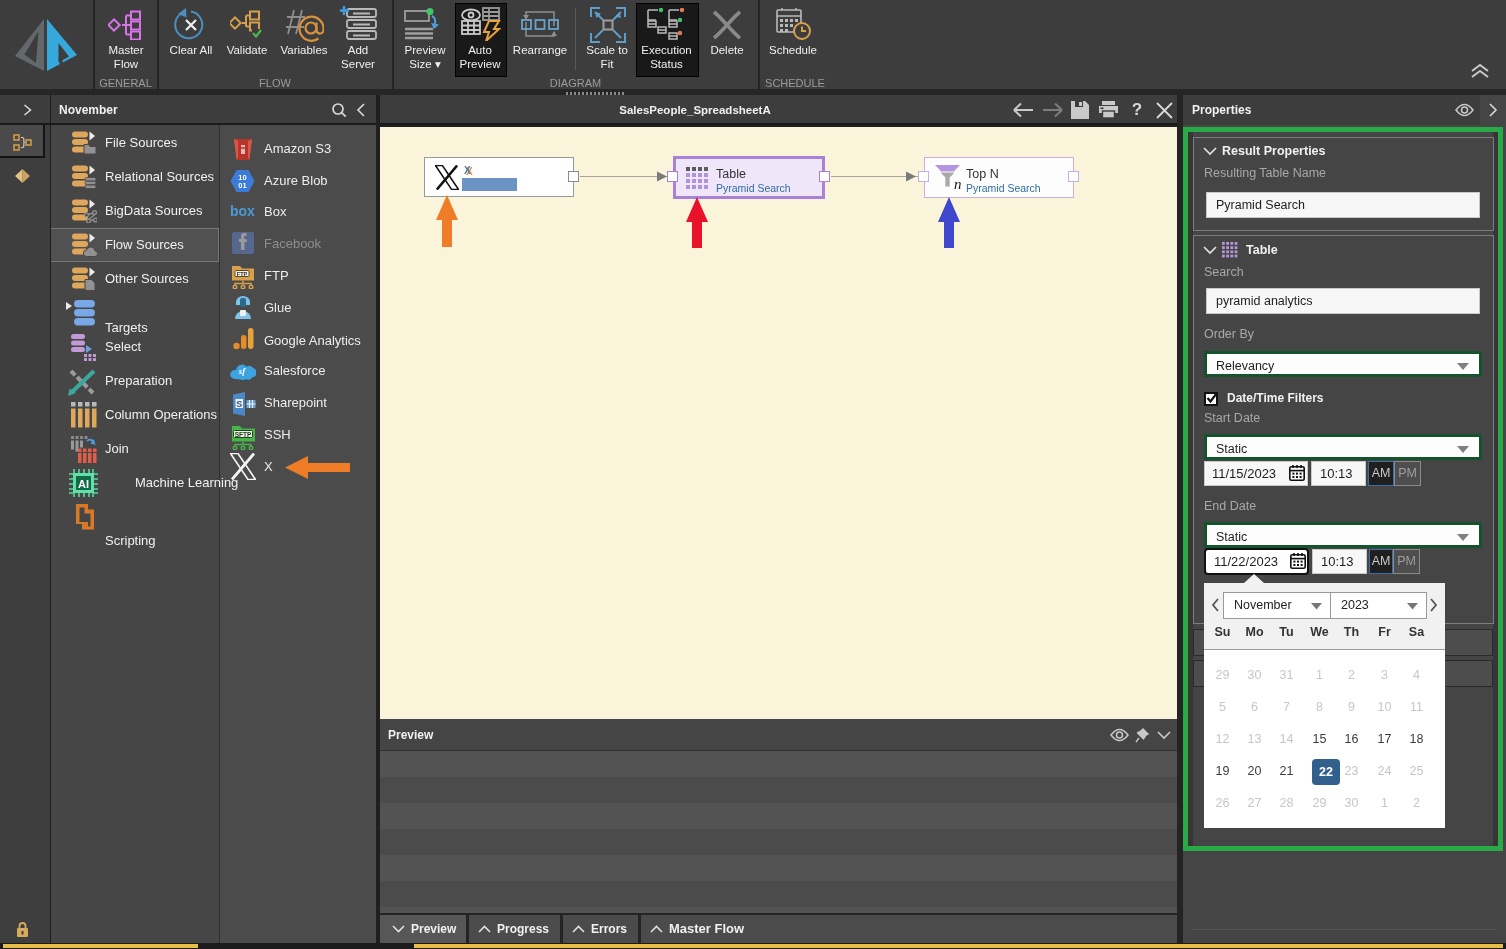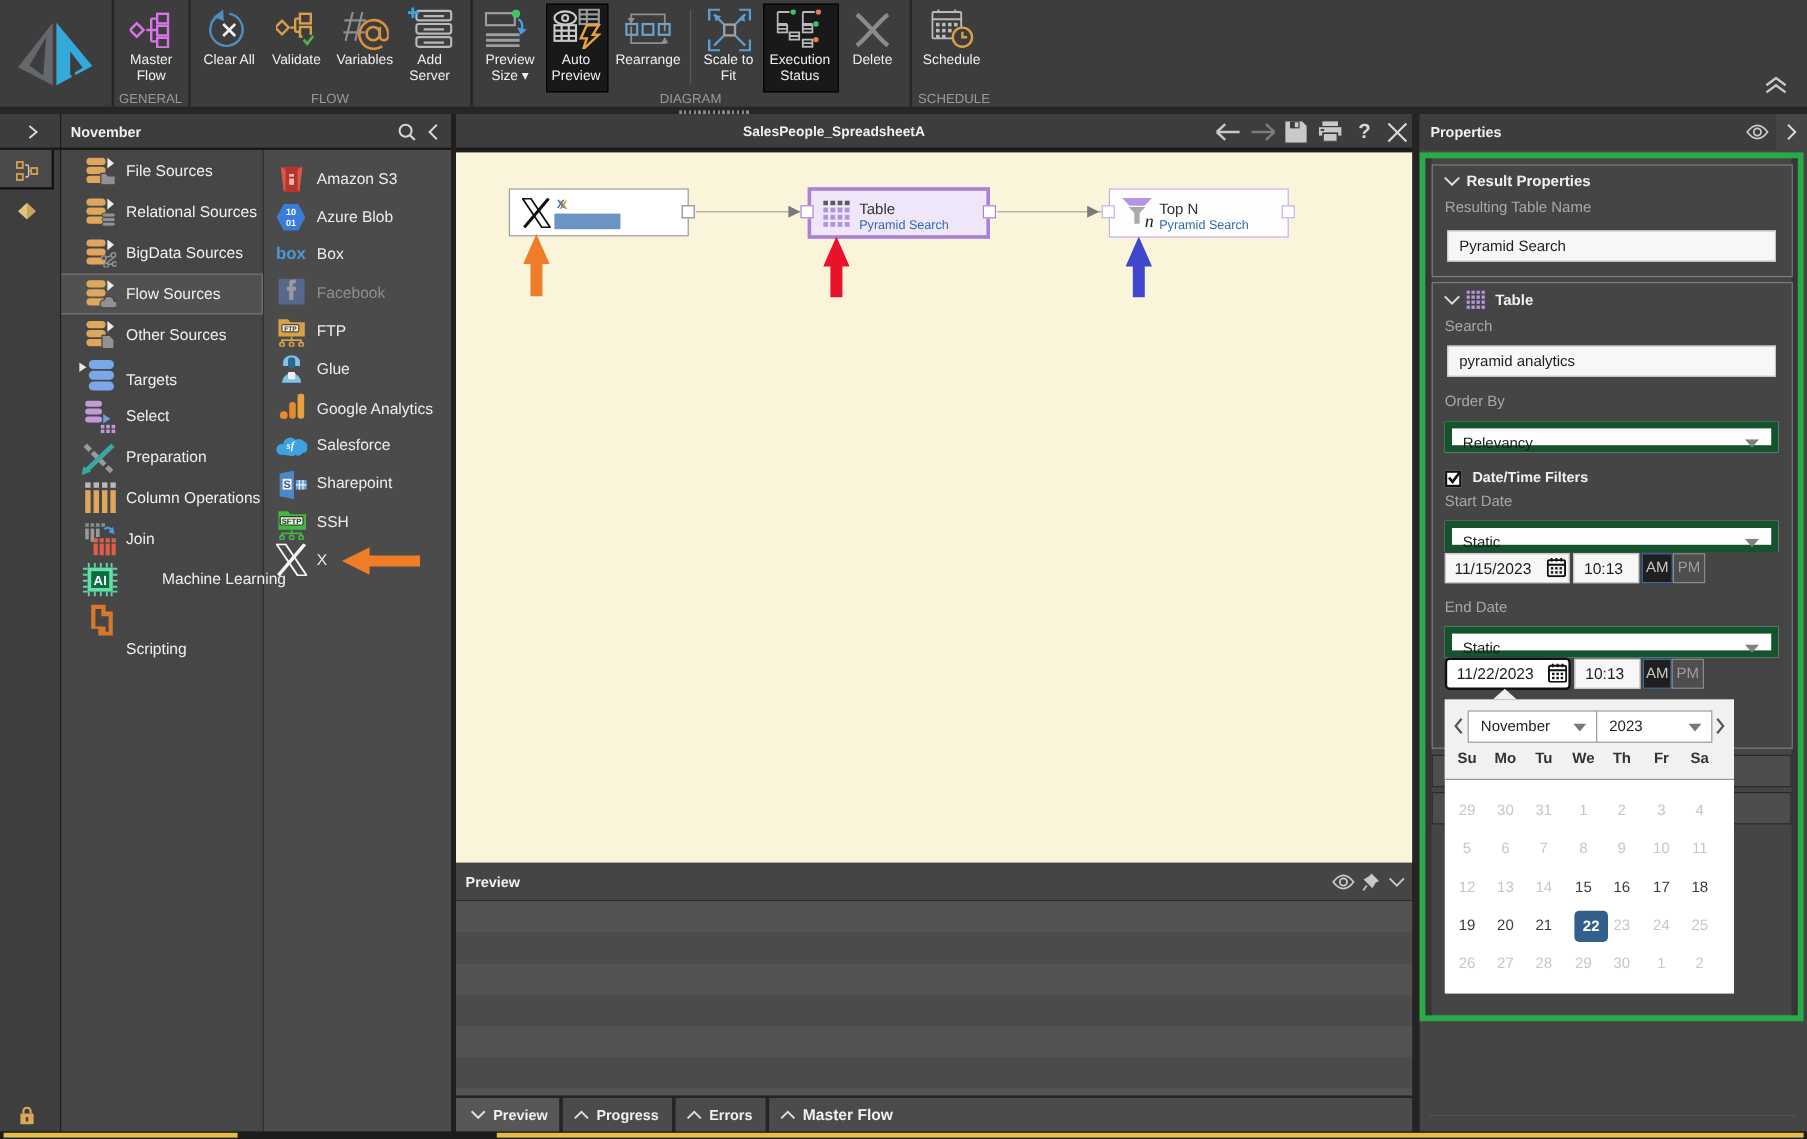--- a/index.html
+++ b/index.html
@@ -10,21 +10,21 @@
   .ribbon{left:0;top:0;width:1506px;height:89px;background:#3d3d3d;}
   .rsep{top:0;width:2px;height:89px;background:#252525;}
   .rlab{color:#9b9b9b;font-size:11px;text-align:center;}
   .rbtn{color:#f0f0f0;font-size:11.5px;text-align:center;line-height:13.5px;}
   .pressed{background:#191919;border:1px solid #020202;}
   .hdr{background:#3d3d3d;color:#f0f0f0;font-weight:bold;font-size:12px;}
   .catrow{color:#f0f0f0;font-size:13px;}
   .itemrow{color:#ededed;font-size:13px;}
   .grey{color:#a8a8a8;font-size:12.5px;}
   .inp{background:#f7f7f7;border:1px solid #c9c9c9;color:#1e1e1e;font-size:12.5px;}
-  .sel{background:#fdfdfd;border:6px solid #14532d;color:#1e1e1e;font-size:12.5px;}
+  .sel{background:#fdfdfd;border:3px solid #14532d;color:#1e1e1e;font-size:12.5px;}
 </style>
 </head>
 <body>
 
 <div class="a ribbon"></div>
 
 <svg class="a" style="left:14px;top:18px;" width="66" height="56" viewBox="0 0 66 56">
   <path fill-rule="evenodd" fill="#64686c" d="M30,1 L1,38 L30,53 Z M24.5,13 L10.5,36.5 L22,45 Z"></path>
   <g fill="#35a8dc">
     <path fill-rule="evenodd" d="M33,1 L63,37 L33,53 Z M44.5,25 L55,38.5 L44.5,44.5 Z"></path>
@@ -227,21 +227,21 @@
   <path d="M8,1 l-6,6 6,6" fill="none" stroke="#d9d9d9" stroke-width="1.6"></path>
 </svg>
 
 <div class="a" style="left:50px;top:228px;width:169px;height:34px;background:#515151;border:1px solid #767676;box-sizing:border-box;"></div>
 
 <div class="a catrow" style="left:105px;top:126px;height:34px;line-height:34px;">File Sources</div>
 <div class="a catrow" style="left:105px;top:160px;height:34px;line-height:34px;">Relational Sources</div>
 <div class="a catrow" style="left:105px;top:194px;height:34px;line-height:34px;">BigData Sources</div>
 <div class="a catrow" style="left:105px;top:228px;height:34px;line-height:34px;">Flow Sources</div>
 <div class="a catrow" style="left:105px;top:262px;height:34px;line-height:34px;">Other Sources</div>
-<div class="a catrow" style="left:105px;top:300px;height:34px;line-height:34px;">Targets</div>
+<div class="a catrow" style="left:105px;top:311px;height:34px;line-height:34px;">Targets</div>
 <div class="a catrow" style="left:105px;top:330px;height:34px;line-height:34px;">Select</div>
 <div class="a catrow" style="left:105px;top:364px;height:34px;line-height:34px;">Preparation</div>
 <div class="a catrow" style="left:105px;top:398px;height:34px;line-height:34px;">Column Operations</div>
 <div class="a catrow" style="left:105px;top:432px;height:34px;line-height:34px;">Join</div>
 <div class="a catrow" style="left:105px;top:466px;height:34px;line-height:34px;margin-left:30px;">Machine Learning</div>
 <div class="a catrow" style="left:105px;top:524px;height:34px;line-height:34px;">Scripting</div>
 
 <svg class="a" style="left:71px;top:131px;" width="26" height="24" viewBox="0 0 26 24">
   <g fill="#dfa75c">
       <rect x="1" y="0.5" width="16" height="6" rx="3"></rect>

